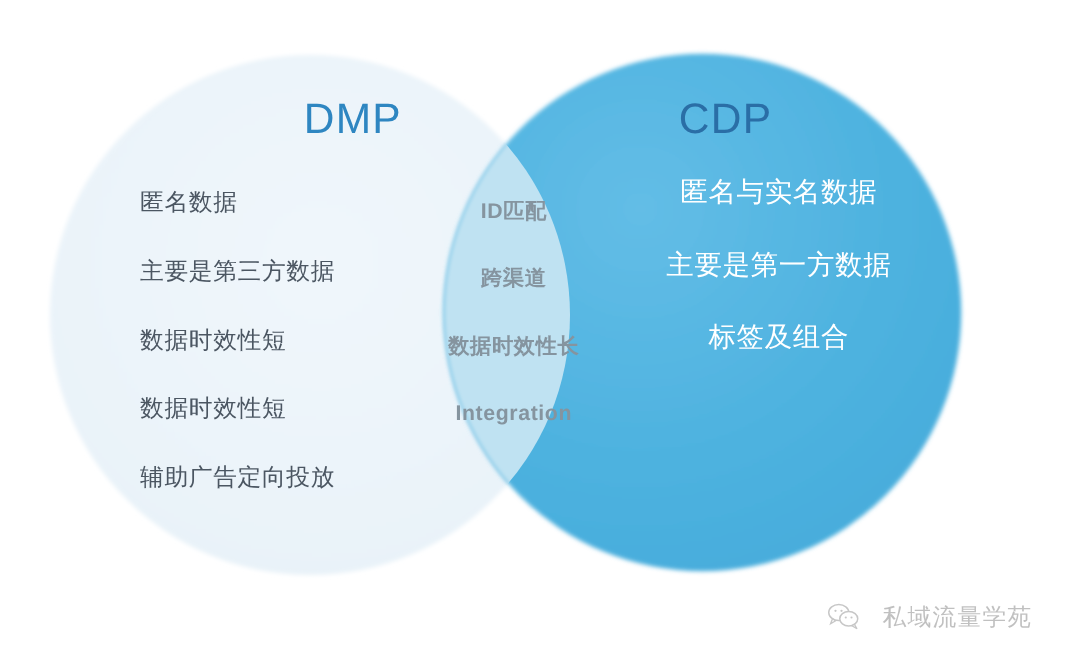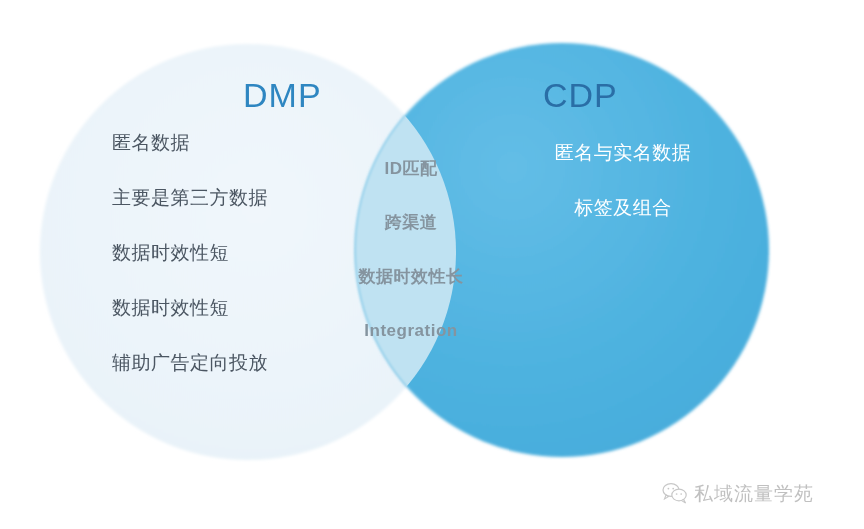--- a/index.html
+++ b/index.html
@@ -48,21 +48,21 @@
 
   
   .col {
     position: absolute;
     display: flex;
     flex-direction: column;
     white-space: nowrap;
   }
   #left-list {
     left: 112px;
-    top: 133px;
+    top: 153px;
     align-items: flex-start;
     width: 220px;
     justify-content: flex-end;
   }
   #left-list .item {
     font-size: 19px;
     color: #4b5662;
     line-height: 1;
     margin-bottom: 36px;
     letter-spacing: 0.5px;
@@ -82,36 +82,36 @@
     letter-spacing: 0.5px;
     text-align: center;
   }
   #right-list {
     left: 508px;
     top: 143px;
     width: 230px;
     align-items: center;
   }
   #right-list .item {
-    font-size: 19px;
+    font-size: 22px;
     color: #ffffff;
     line-height: 1;
     margin-bottom: 36px;
     letter-spacing: 0.5px;
     text-align: center;
   }
 
   
   #watermark {
     position: absolute;
     left: 660px;
     top: 481px;
     display: flex;
     align-items: center;
-    gap: 4px;
+    gap: 16px;
     opacity: 0.55;
   }
   #watermark .wm-text {
     font-size: 19px;
     color: #8e8e8e;
     letter-spacing: 1px;
     white-space: nowrap;
   }
   #watermark .wm-icon {
     width: 30px;
@@ -167,20 +167,21 @@
 
   <div class="col" id="center-list">
     <div class="item">ID匹配</div>
     <div class="item">跨渠道</div>
     <div class="item">数据时效性长</div>
     <div class="item">Integration</div>
   </div>
 
   <div class="col" id="right-list">
     <div class="item">匿名与实名数据</div>
+    <div class="item">主要是第一方数据</div>
     <div class="item">标签及组合</div>
   </div>
 
   <div id="watermark">
     <svg class="wm-icon" viewBox="0 0 30 24">
       <ellipse cx="11" cy="8" rx="8" ry="6.4" fill="none" stroke="#9a9a9a" stroke-width="1.2"></ellipse>
       <path d="M6 13 L4.5 17 L8.5 14.6 Z" fill="none" stroke="#9a9a9a" stroke-width="1.1"></path>
       <circle cx="8.4" cy="6.6" r="0.9" fill="#9a9a9a"></circle>
       <circle cx="13.2" cy="6.6" r="0.9" fill="#9a9a9a"></circle>
       <ellipse cx="19" cy="13" rx="7.2" ry="5.8" fill="#ffffff" stroke="#9a9a9a" stroke-width="1.2"></ellipse>

